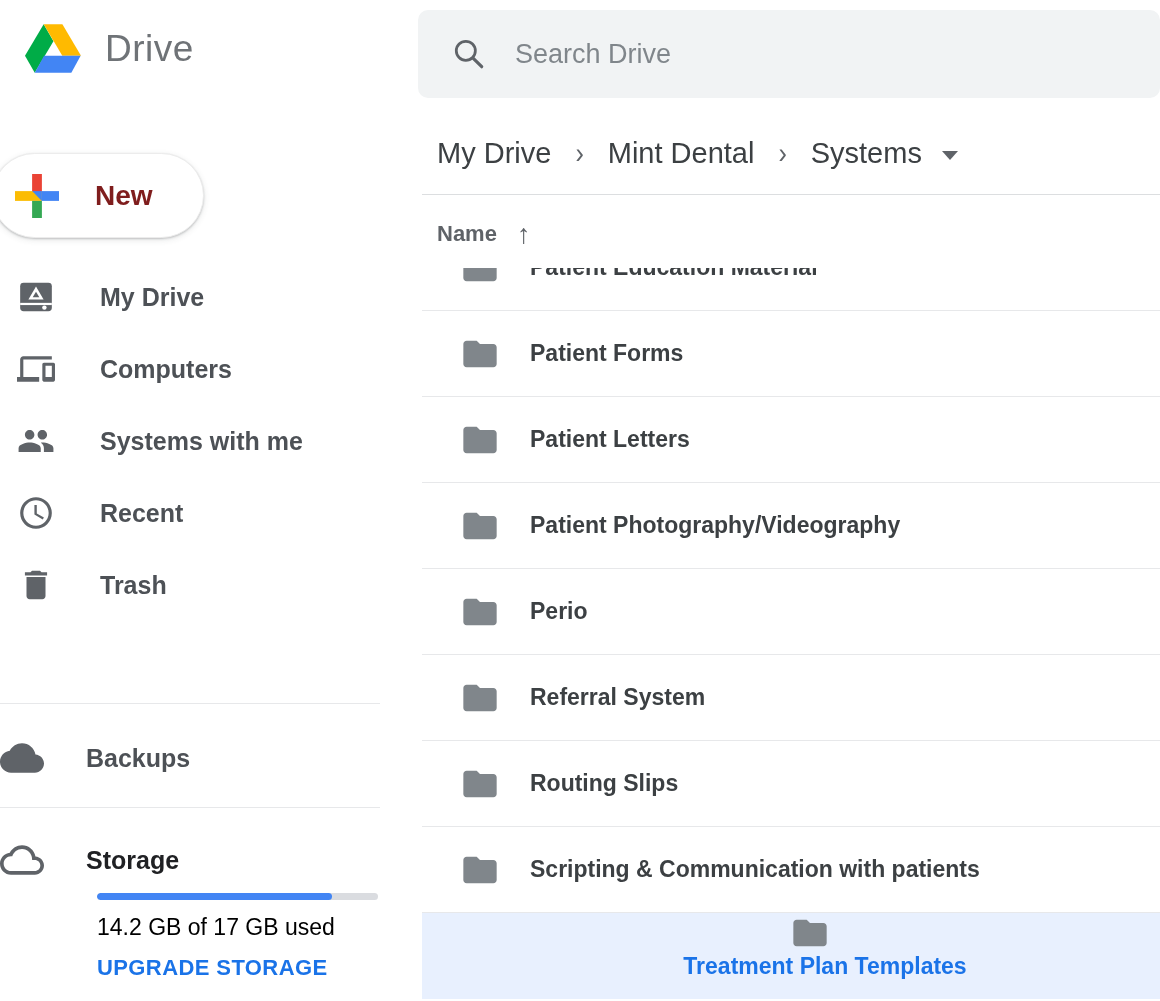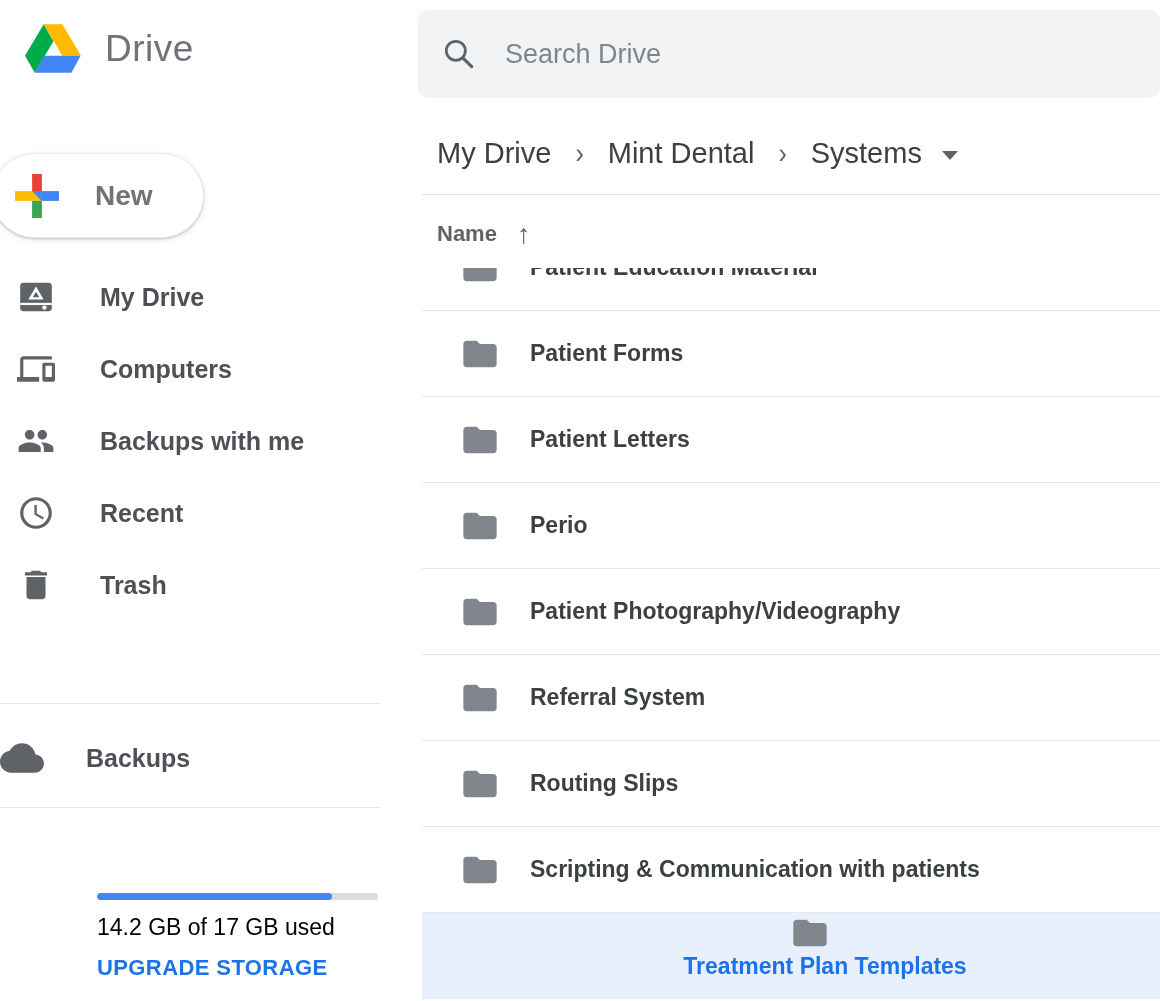--- a/index.html
+++ b/index.html
@@ -11,21 +11,21 @@
   .sidebar { position:absolute; left:0; top:0; width:380px; height:1001px; background:#fff; }
   .logo-row { position:absolute; left:25px; top:24px; display:flex; align-items:center; }
   .logo-row svg { width:56px; height:49px; }
   .logo-title { margin-left:24px; font-size:37px; color:#6f7377; letter-spacing:.5px; }
 
   .new-btn { position:absolute; left:-8px; top:153px; width:212px; height:85px;
     background:#fff; border:1px solid #ececec; border-radius:44px;
     box-shadow:0 1px 2px rgba(60,64,67,.25), 0 2px 6px rgba(60,64,67,.12);
     display:flex; align-items:center; padding-left:22px; cursor:pointer; }
   .new-btn svg { width:44px; height:44px; }
-  .new-btn .new-label { margin-left:36px; font-size:28px; font-weight:600; color:#737373; }
+  .new-btn .new-label { margin-left:36px; font-size:28px; font-weight:600; color:#7f1d1d; }
 
   .nav { position:absolute; left:0; top:261px; width:380px; }
   .nav-item { height:72px; display:flex; align-items:center; padding-left:14px; cursor:pointer; }
   .nav-icon { width:44px; height:44px; display:flex; align-items:center; justify-content:center; }
   .nav-icon svg { width:38px; height:38px; fill:#5f6368; }
   .nav-label { margin-left:42px; font-size:25px; font-weight:600; color:#4d5156; }
 
   .sidebar-divider { position:absolute; left:0; width:380px; border-top:1px solid #e7e8ea; }
 
   .section-row { position:absolute; left:0; width:380px; height:72px;
@@ -35,21 +35,21 @@
 
   .storage-bar { position:absolute; left:97px; top:893px; width:281px; height:7px;
     background:#dadce0; border-radius:4px; overflow:hidden; }
   .storage-bar-fill { height:100%; background:#4285f4; border-radius:4px; }
   .storage-usage { position:absolute; left:97px; top:914px; font-size:23px; color:#000000; }
   .upgrade-link { position:absolute; left:97px; top:955px; font-size:22px; font-weight:600;
     color:#1a73e8; letter-spacing:.4px; cursor:pointer; }
 
   
   .search-bar { position:absolute; left:418px; top:10px; width:742px; height:88px;
-    background:#f1f3f4; border-radius:10px; display:flex; align-items:center; padding-left:23px; }
+    background:#f1f3f4; border-radius:10px; display:flex; align-items:center; padding-left:33px; }
   .search-bar svg { width:36px; height:36px; flex:none; }
   .search-input { margin-left:28px; flex:1; border:none; outline:none; background:transparent;
     font-size:27px; color:#3c4043; font-family:inherit; }
   .search-input::placeholder { color:#80868b; opacity:1; }
 
   .breadcrumb { position:absolute; left:437px; top:132px; height:42px;
     display:flex; align-items:center; font-size:29px; color:#3c4043; }
   .crumb { cursor:pointer; }
   .crumb-sep { margin:0 24px; font-size:25px; color:#5f6368; transform:scaleY(1.15); }
   .crumb-caret { width:0; height:0; margin-left:20px; margin-top:4px;
@@ -120,21 +120,21 @@
             </svg>
         </span>
         <span class="nav-label">Computers</span>
       </div>
       <div class="nav-item">
         <span class="nav-icon">
           <svg viewBox="0 0 24 24">
               <path d="M16 11c1.66 0 2.99-1.34 2.99-3S17.66 5 16 5c-1.66 0-3 1.34-3 3s1.34 3 3 3zm-8 0c1.66 0 2.99-1.34 2.99-3S9.66 5 8 5C6.34 5 5 6.34 5 8s1.34 3 3 3zm0 2c-2.33 0-7 1.17-7 3.5V19h14v-2.5c0-2.33-4.67-3.5-7-3.5zm8 0c-.29 0-.62.02-.97.05 1.16.84 1.97 1.97 1.97 3.45V19h6v-2.5c0-2.33-4.67-3.5-7-3.5z"></path>
             </svg>
         </span>
-        <span class="nav-label">Backups with me</span>
+        <span class="nav-label">Systems with me</span>
       </div>
       <div class="nav-item">
         <span class="nav-icon">
           <svg viewBox="0 0 24 24">
               <path d="M11.99 2C6.47 2 2 6.48 2 12s4.47 10 9.99 10C17.52 22 22 17.52 22 12S17.52 2 11.99 2zM12 20c-4.42 0-8-3.58-8-8s3.58-8 8-8 8 3.58 8 8-3.58 8-8 8zm.5-13H11v6l5.25 3.15.75-1.23-4.5-2.67z"></path>
             </svg>
         </span>
         <span class="nav-label">Recent</span>
       </div>
       <div class="nav-item">
@@ -153,20 +153,28 @@
       <span class="nav-icon">
         <svg viewBox="0 0 24 24" fill="#5f6368">
             <path d="M19.35 10.04C18.67 6.59 15.64 4 12 4 9.11 4 6.6 5.64 5.35 8.04 2.34 8.36 0 10.91 0 14c0 3.31 2.69 6 6 6h13c2.76 0 5-2.24 5-5 0-2.64-2.05-4.78-4.65-4.96z"></path>
           </svg>
       </span>
       <span class="nav-label">Backups</span>
     </div>
 
     <div class="sidebar-divider" style="top:807px"></div>
 
+    <div class="section-row" style="top:824px">
+      <span class="nav-icon">
+        <svg viewBox="0 0 24 24" fill="#5f6368">
+            <path d="M19.35 10.04C18.67 6.59 15.64 4 12 4 9.11 4 6.6 5.64 5.35 8.04 2.34 8.36 0 10.91 0 14c0 3.31 2.69 6 6 6h13c2.76 0 5-2.24 5-5 0-2.64-2.05-4.78-4.65-4.96zM19 18H6c-2.21 0-4-1.79-4-4s1.79-4 4-4h.71C7.37 7.69 9.48 6 12 6c3.04 0 5.5 2.46 5.5 5.5v.5H19c1.66 0 3 1.34 3 3s-1.34 3-3 3z"></path>
+          </svg>
+      </span>
+      <span class="storage-label">Storage</span>
+    </div>
 
     <div class="storage-bar">
       <div class="storage-bar-fill" style="width: 83.5%;"></div>
     </div>
     <div class="storage-usage">14.2 GB of 17 GB used</div>
     <div class="upgrade-link">UPGRADE STORAGE</div>
   </div>
 
   <div class="search-bar">
     <svg viewBox="0 0 34 34">
@@ -217,36 +225,36 @@
             </svg>
     </span>
     <span class="row-name">Patient Letters</span>
   </div>
         <div class="file-row">
     <span class="folder-ic">
       <svg viewBox="0 0 24 24">
               <path d="M10 4H4c-1.1 0-1.99.9-1.99 2L2 18c0 1.1.9 2 2 2h16c1.1 0 2-.9 2-2V8c0-1.1-.9-2-2-2h-8l-2-2z"></path>
             </svg>
     </span>
+    <span class="row-name">Patient Photography/Videography</span>
+  </div>
+        <div class="file-row">
+    <span class="folder-ic">
+      <svg viewBox="0 0 24 24">
+              <path d="M10 4H4c-1.1 0-1.99.9-1.99 2L2 18c0 1.1.9 2 2 2h16c1.1 0 2-.9 2-2V8c0-1.1-.9-2-2-2h-8l-2-2z"></path>
+            </svg>
+    </span>
     <span class="row-name">Perio</span>
   </div>
         <div class="file-row">
     <span class="folder-ic">
       <svg viewBox="0 0 24 24">
               <path d="M10 4H4c-1.1 0-1.99.9-1.99 2L2 18c0 1.1.9 2 2 2h16c1.1 0 2-.9 2-2V8c0-1.1-.9-2-2-2h-8l-2-2z"></path>
             </svg>
     </span>
-    <span class="row-name">Patient Photography/Videography</span>
-  </div>
-        <div class="file-row">
-    <span class="folder-ic">
-      <svg viewBox="0 0 24 24">
-              <path d="M10 4H4c-1.1 0-1.99.9-1.99 2L2 18c0 1.1.9 2 2 2h16c1.1 0 2-.9 2-2V8c0-1.1-.9-2-2-2h-8l-2-2z"></path>
-            </svg>
-    </span>
     <span class="row-name">Referral System</span>
   </div>
         <div class="file-row">
     <span class="folder-ic">
       <svg viewBox="0 0 24 24">
               <path d="M10 4H4c-1.1 0-1.99.9-1.99 2L2 18c0 1.1.9 2 2 2h16c1.1 0 2-.9 2-2V8c0-1.1-.9-2-2-2h-8l-2-2z"></path>
             </svg>
     </span>
     <span class="row-name">Routing Slips</span>
   </div>

